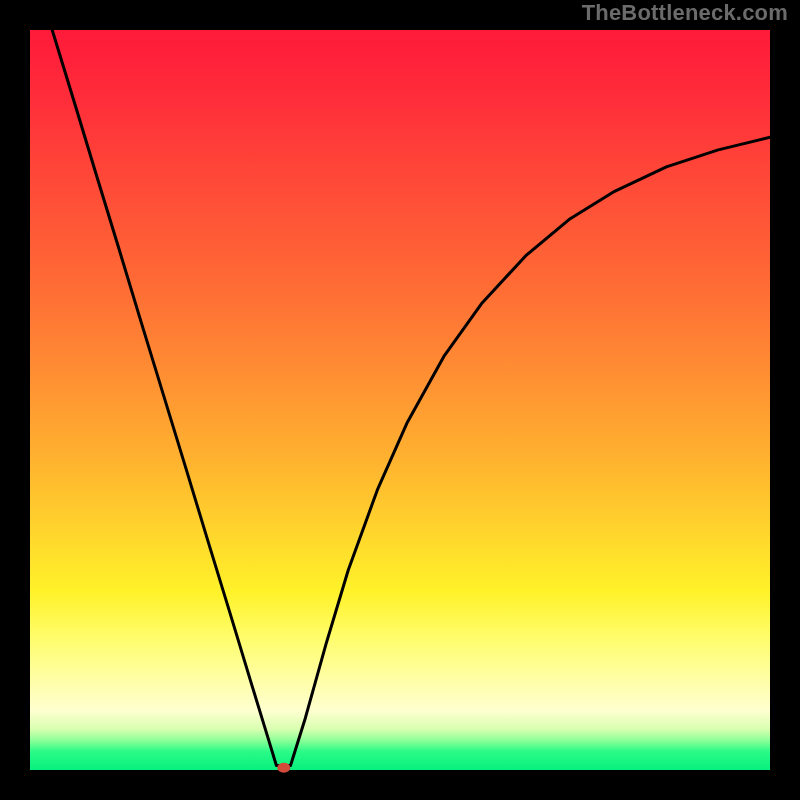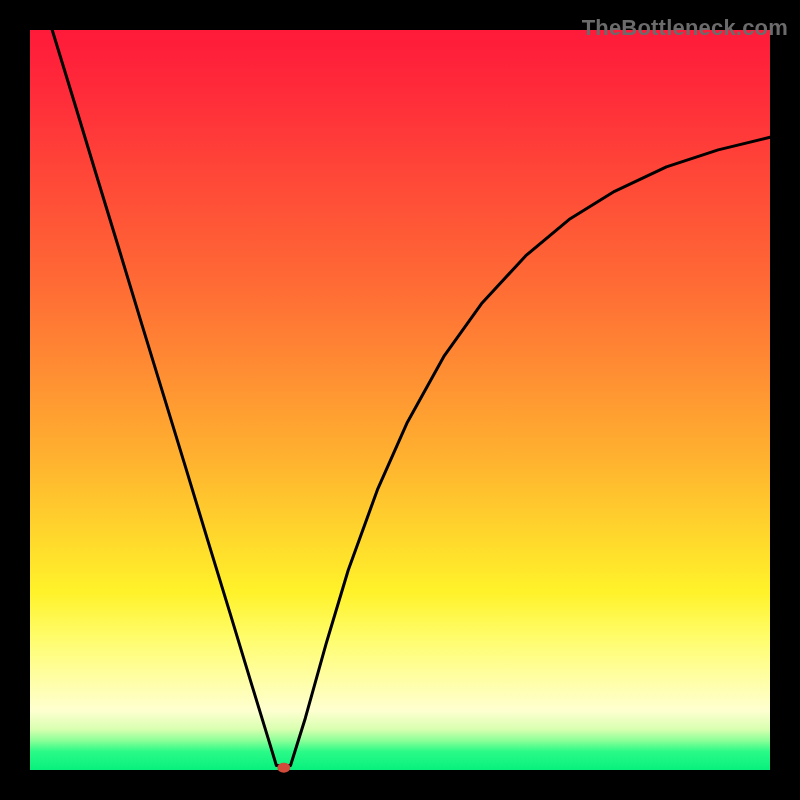--- a/index.html
+++ b/index.html
@@ -12,21 +12,21 @@
     font-family: Arial, Helvetica, sans-serif;
   }
   .frame {
     position: relative;
     width: 800px;
     height: 800px;
     background: #000;
   }
   .watermark {
     position: absolute;
-    top: 15px;
+    top: 0;
     right: 12px;
     color: #6b6b6b;
     font-size: 22px;
     font-weight: 600;
     letter-spacing: 0.2px;
     z-index: 10;
   }
   .plot-area {
     position: absolute;
     left: 30px;

